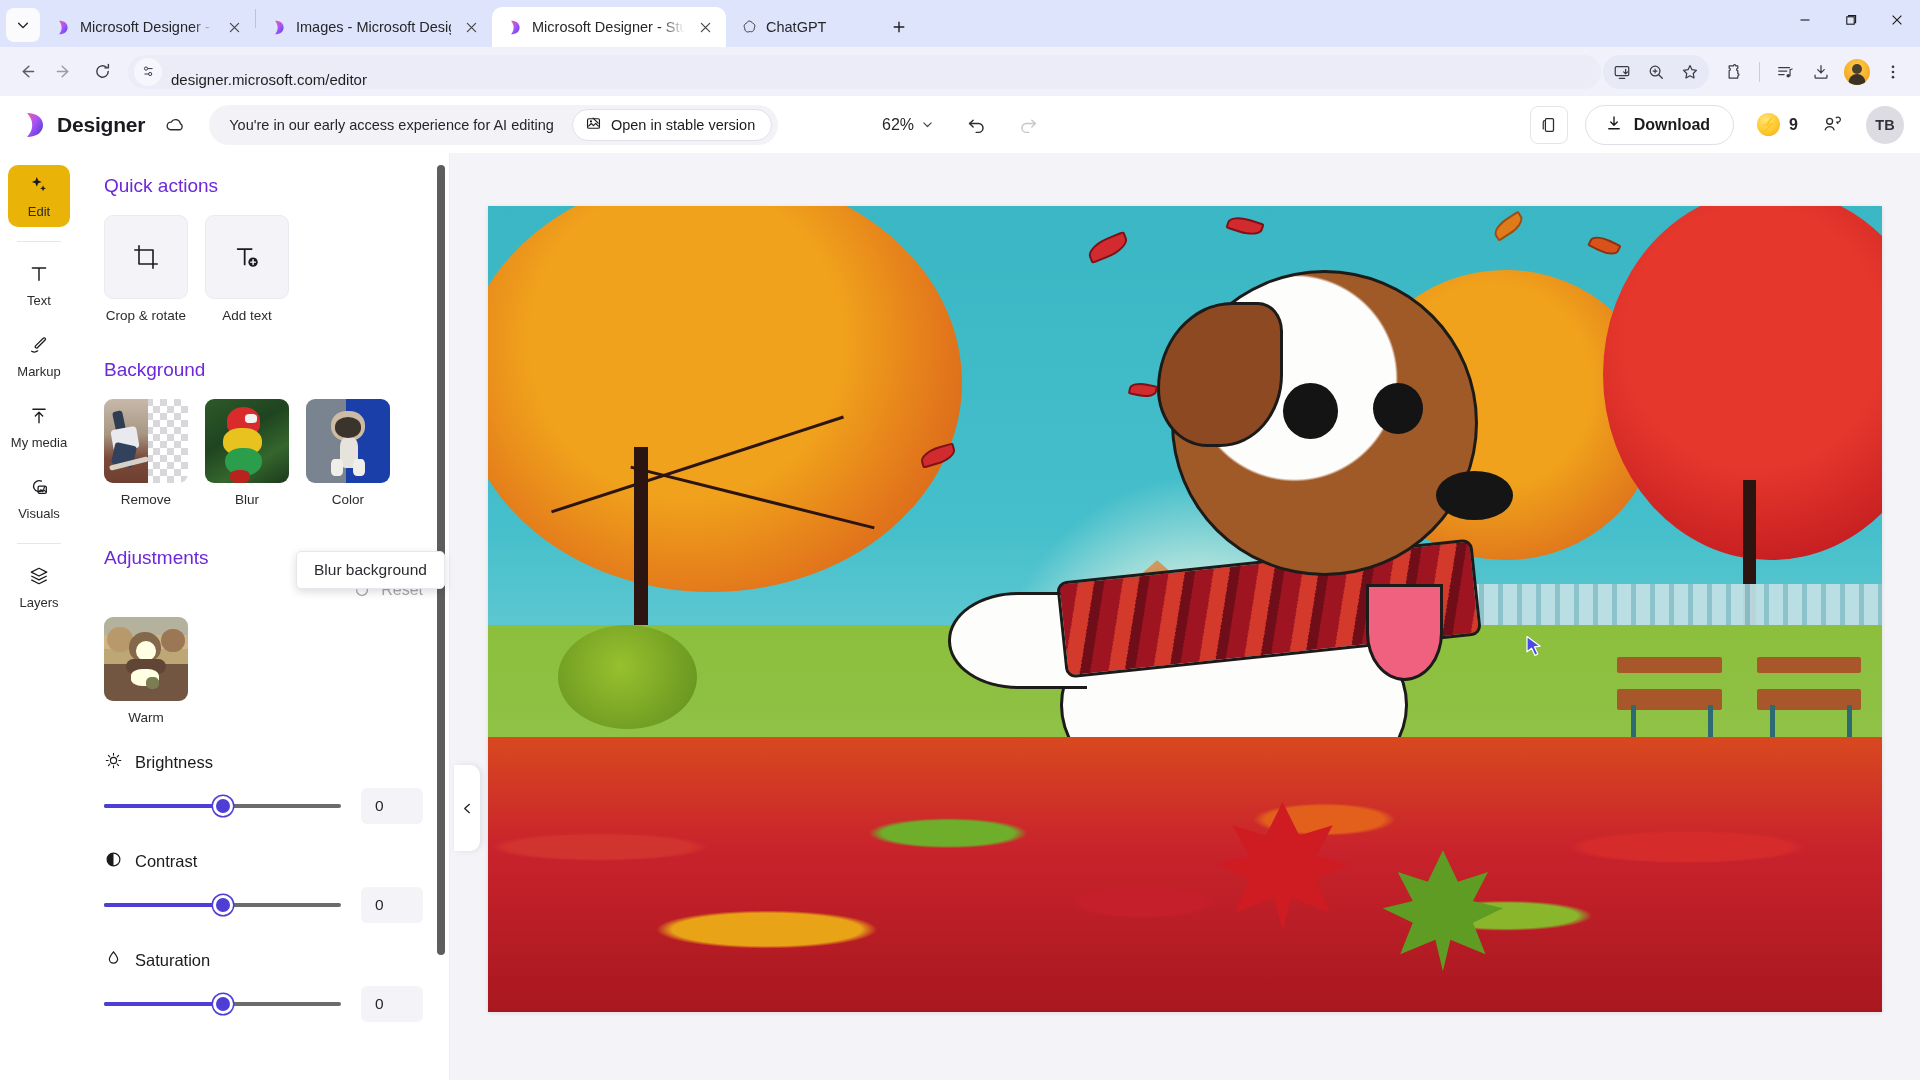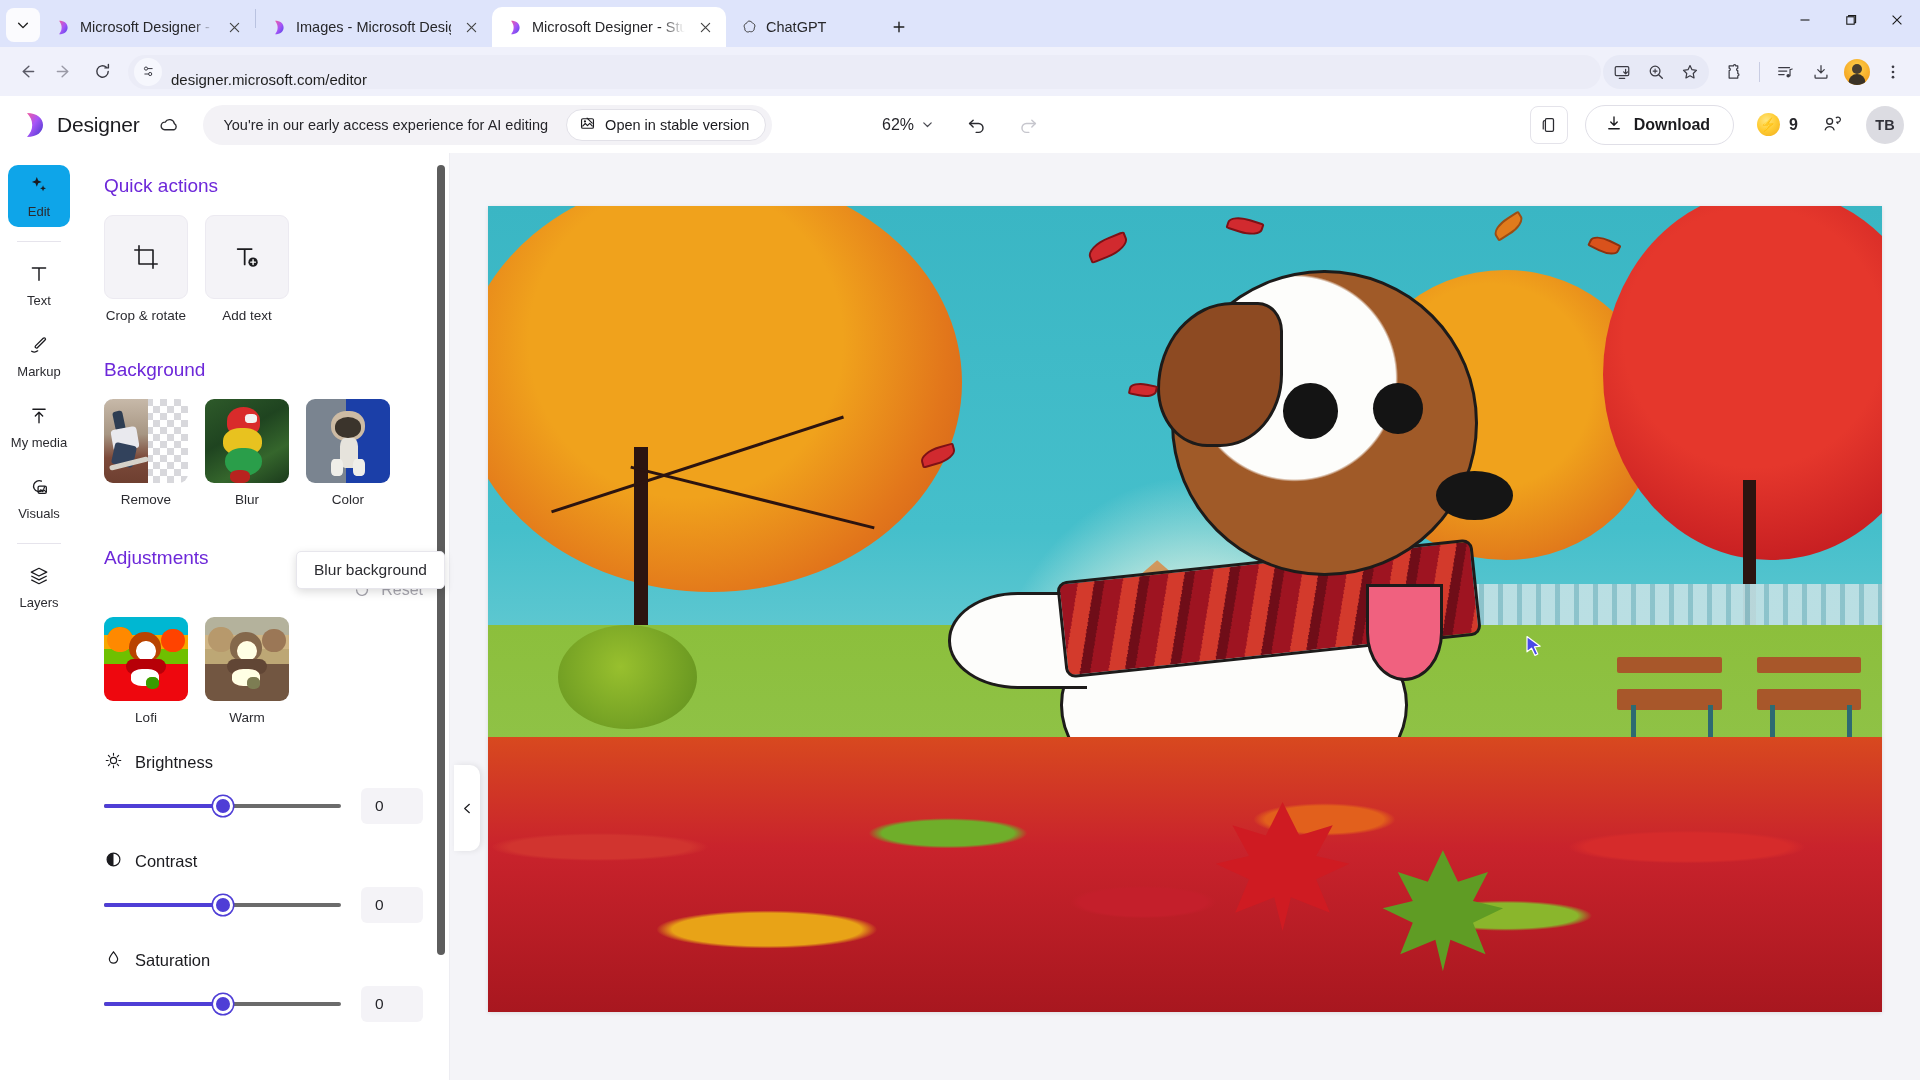--- a/index.html
+++ b/index.html
@@ -149,21 +149,21 @@
   .app-header {
     height: 57px;
     background: #ffffff;
     display: flex;
     align-items: center;
     padding: 0 16px 0 22px;
     position: relative;
   }
   .brand { display: flex; align-items: center; gap: 13px; flex: none; }
   .brand-logo { width: 22px; height: 26px; }
-  .brand-name { font-size: 21px; font-weight: 400; color: #1b1b1f; letter-spacing: -0.2px; }
+  .brand-name { font-size: 21px; font-weight: 700; color: #1b1b1f; letter-spacing: -0.2px; }
   .cloud-icon { margin-left: 19px; display:flex; align-items:center; }
   .early-access {
     margin-left: 22px;
     height: 40px;
     background: #f3f2f6;
     border-radius: 20px;
     display: flex;
     align-items: center;
     padding: 0 6px 0 20px;
     gap: 18px;
@@ -243,21 +243,21 @@
   }
   .rail-item {
     width: 62px; height: 62px;
     display: flex; flex-direction: column;
     align-items: center; justify-content: center;
     gap: 4px;
     border-radius: 10px;
     position: relative;
     margin-bottom: 9px;
   }
-  .rail-item.active { background: #0ea5e9; }
+  .rail-item.active { background: #eab308; }
   .rail-item.active::before {
     content: "";
     position: absolute;
     left: -16px; top: 14px;
     width: 4px; height: 34px;
     border-radius: 0 3px 3px 0;
     background: #5b36cc;
   }
   .rail-label { font-size: 13px; color: #2b2b30; }
   .rail-sep { width: 44px; height: 1px; background: #e6e4ec; margin: 5px 0 12px; }
@@ -853,32 +853,20 @@
               <path d="M4 10a6 6 0 1 0 1.9-4.4" fill="none" stroke="#a7a6ae" stroke-width="1.5" stroke-linecap="round"></path>
               <path d="M3.8 2.8v3.6h3.6" fill="none" stroke="#a7a6ae" stroke-width="1.5" stroke-linecap="round" stroke-linejoin="round"></path>
             </svg>
           </span>
           <span>Reset</span>
         </div>
       </div>
 
       <div class="tile-row" style="margin-top:14px">
         <div class="tile">
-          <div class="thumb" style="background:linear-gradient(180deg,#2aa8ba 0 22%, #d8a41e 22% 38%, #7cb22e 38% 56%, #b81f24 56% 100%);filter:saturate(1.35) contrast(1.12);">
-            <div style="position:absolute;left:4%;top:12%;width:30%;height:30%;background:#e08b14;border-radius:50%;"></div>
-            <div style="position:absolute;right:4%;top:14%;width:28%;height:28%;background:#d4521a;border-radius:50%;"></div>
-            <div style="position:absolute;left:30%;top:18%;width:38%;height:36%;background:#9c4e20;border-radius:50% 50% 45% 45%;"></div>
-            <div style="position:absolute;left:38%;top:28%;width:24%;height:24%;background:#ffffff;border-radius:50%;"></div>
-            <div style="position:absolute;left:26%;top:50%;width:48%;height:18%;background:#8e0d1a;border-radius:8px;"></div>
-            <div style="position:absolute;left:32%;top:62%;width:34%;height:20%;background:#ffffff;border-radius:40%;"></div>
-            <div style="position:absolute;left:50%;top:72%;width:16%;height:14%;background:#4f9118;border-radius:40%;"></div>
-          </div>
-          <span class="tile-label">Lofi</span>
-        </div>
-        <div class="tile">
           <div class="thumb" style="background:linear-gradient(180deg,#9aa79a 0 22%, #c9a665 22% 38%, #b79a52 38% 56%, #7a4a30 56% 100%);filter:sepia(0.42) saturate(0.85);">
             <div style="position:absolute;left:4%;top:12%;width:30%;height:30%;background:#b98a4a;border-radius:50%;"></div>
             <div style="position:absolute;right:4%;top:14%;width:28%;height:28%;background:#a5673a;border-radius:50%;"></div>
             <div style="position:absolute;left:30%;top:18%;width:38%;height:36%;background:#8a5b34;border-radius:50% 50% 45% 45%;"></div>
             <div style="position:absolute;left:38%;top:28%;width:24%;height:24%;background:#f0ece2;border-radius:50%;"></div>
             <div style="position:absolute;left:26%;top:50%;width:48%;height:18%;background:#6b3a26;border-radius:8px;"></div>
             <div style="position:absolute;left:32%;top:62%;width:34%;height:20%;background:#f0ece2;border-radius:40%;"></div>
             <div style="position:absolute;left:50%;top:72%;width:16%;height:14%;background:#6d7a3a;border-radius:40%;"></div>
           </div>
           <span class="tile-label">Warm</span>

